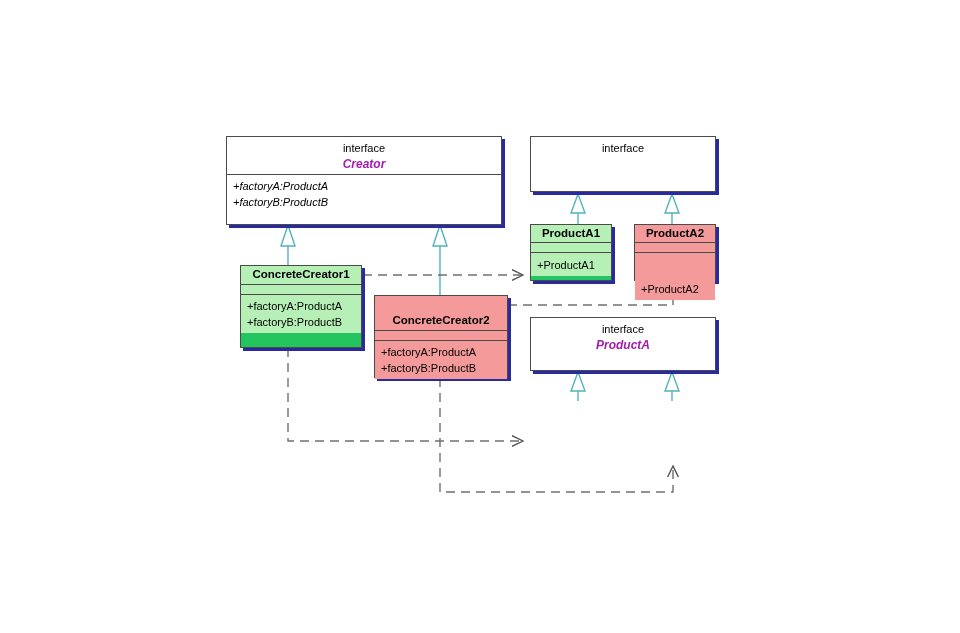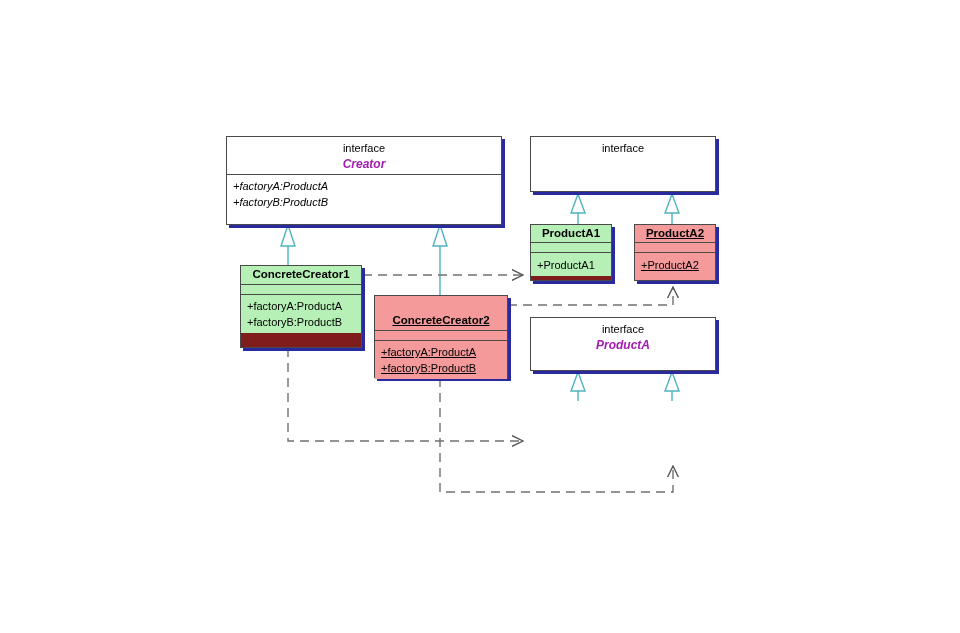--- a/index.html
+++ b/index.html
@@ -88,22 +88,22 @@
   .attr.italic {
     font-style: italic;
   }
 
   .spacer-compartment {
     height: 10px;
   }
 
   
   .fill-white   { background: #ffffff; }
-  .fill-green   { background: #7f1d1d; }
-  .fill-red     { background: #f49a9a; text-decoration: underline; }
+  .fill-green   { background: #22c55e; }
+  .fill-red     { background: #f49a9a; }
   .fill-green .compartment { background: #b6f0b6; }
   .fill-red   .compartment { background: #f49a9a; }
 </style>
 </head>
 <body>
 
 <div id="canvas">
 
   <svg id="edges" viewBox="0 0 960 633" xmlns="http://www.w3.org/2000/svg">
     <defs>
@@ -181,21 +181,21 @@
     <div class="compartment last attrs" style="padding-top:4px;">
       <div class="attr">+ProductA1</div>
     </div>
   </div>
 
   <div class="uml-class fill-red" style="left:634px; top:224px; width:82px; height:57px;">
     <div class="compartment" style="height:18px;">
       <span class="cls-name">ProductA2</span>
     </div>
     <div class="compartment spacer-compartment"></div>
-    <div class="compartment last attrs" style="padding-top:4px;">
+    <div class="compartment last attrs" style="padding-top:4px;margin-top:24px;">
       <div class="attr">+ProductA2</div>
     </div>
   </div>
 
   <div class="uml-class fill-green" style="left:240px; top:265px; width:122px; height:83px;">
     <div class="compartment" style="height:19px;">
       <span class="cls-name">ConcreteCreator1</span>
     </div>
     <div class="compartment spacer-compartment"></div>
     <div class="compartment last attrs">

